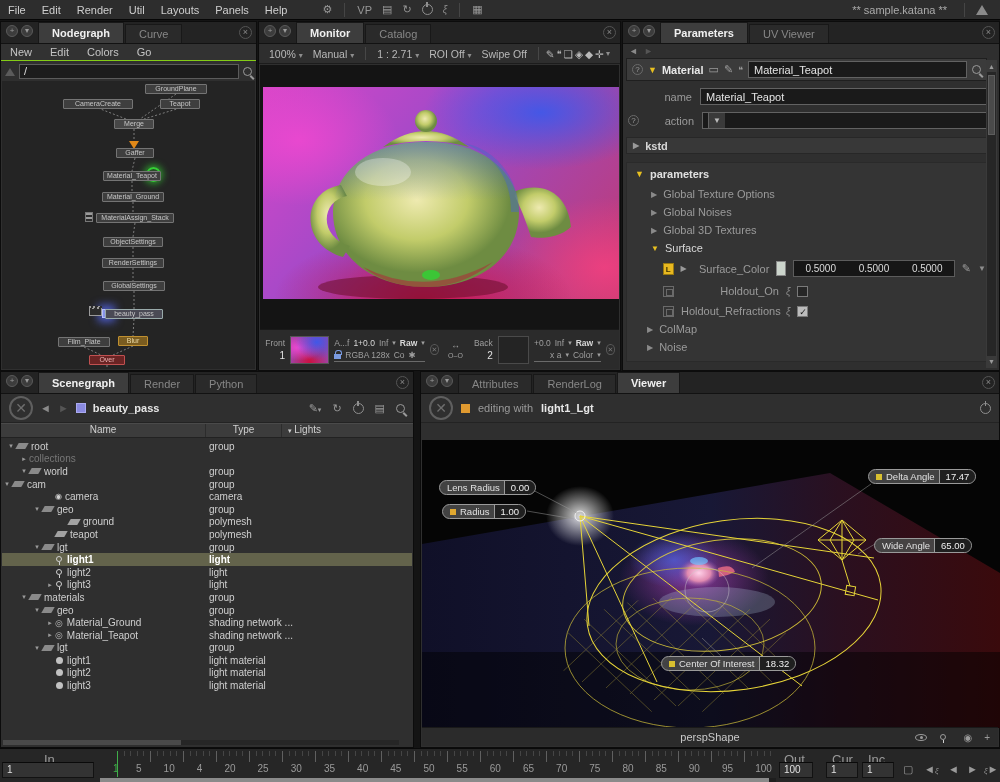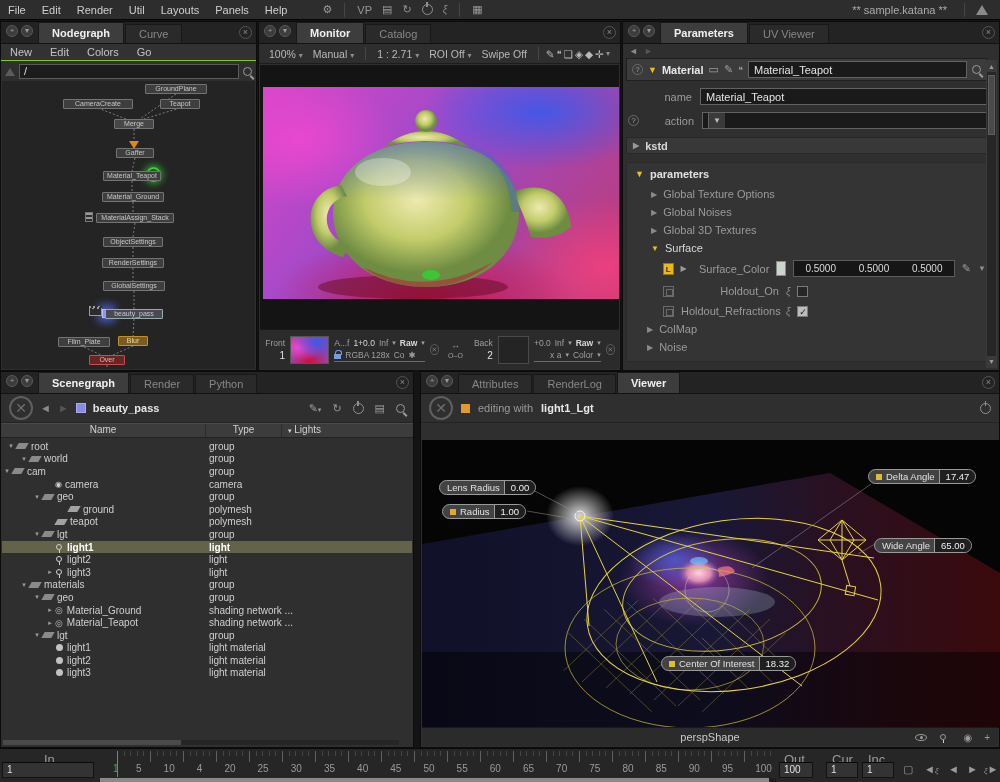--- a/index.html
+++ b/index.html
@@ -463,20 +463,27 @@
       <span class="c3"><span style="font-size:7px">▾</span> <span>Lights</span></span>
     </div>
     <div id="sg-tree">
       <div class="sg-row">
           <span class="sg-name" style="padding-left:4px">
             <span class="exp">▾</span>
             <span class="ig"></span>
             <span>root</span>
           </span>
           <span class="sg-type">group</span>
+        </div>
+      <div class="sg-row dim">
+          <span class="sg-name" style="padding-left:17px">
+            <span class="exp">▸</span>
+            <span>collections</span>
+          </span>
+          <span class="sg-type"></span>
         </div>
       <div class="sg-row">
           <span class="sg-name" style="padding-left:17px">
             <span class="exp">▾</span>
             <span class="ig"></span>
             <span>world</span>
           </span>
           <span class="sg-type">group</span>
         </div>
       <div class="sg-row">

